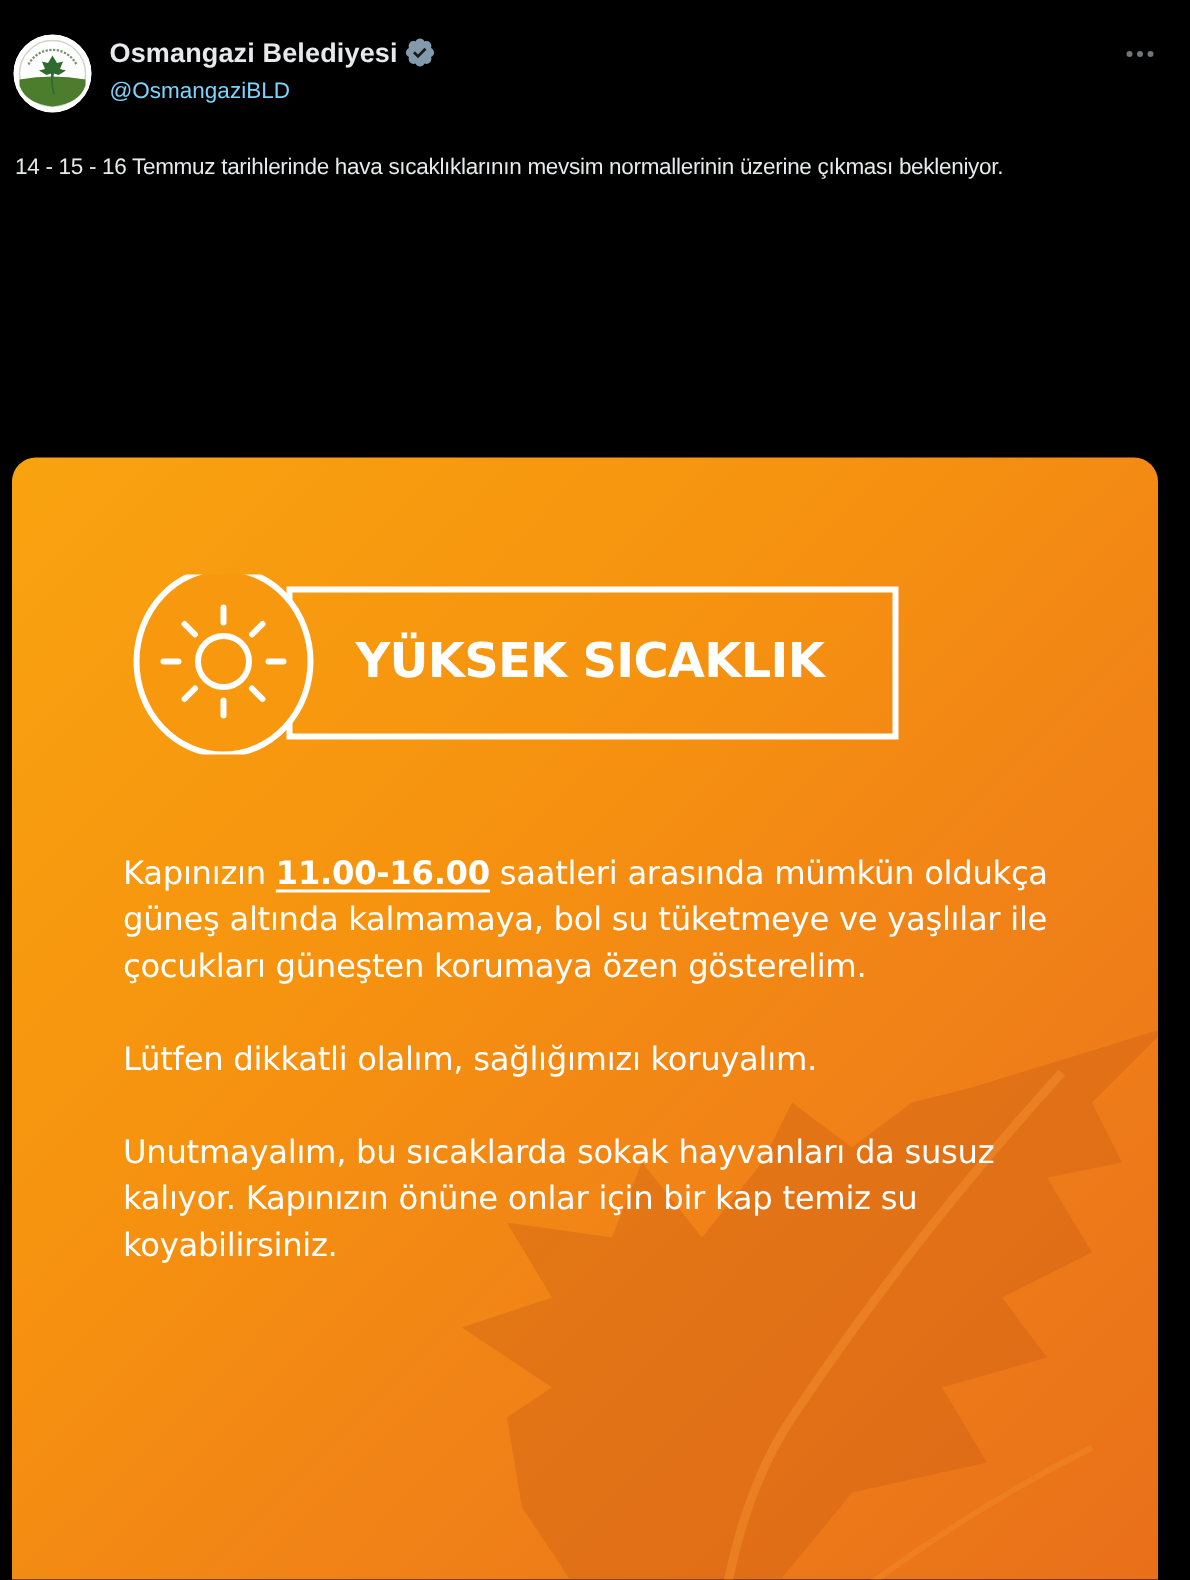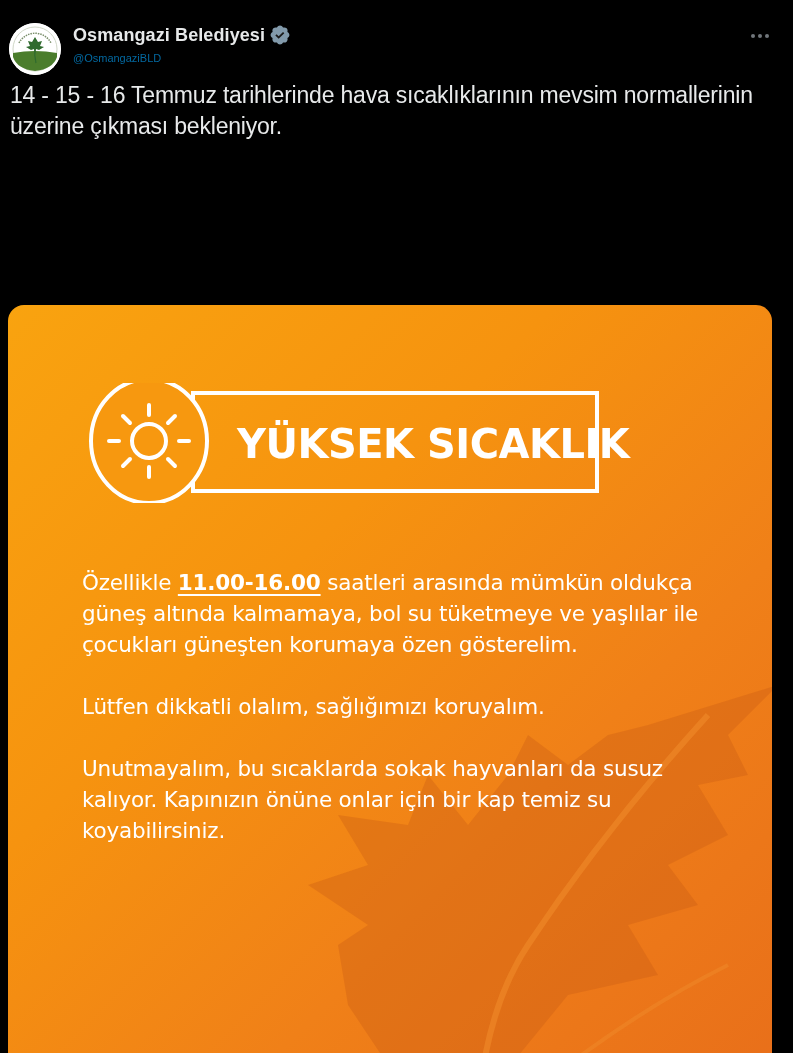--- a/index.html
+++ b/index.html
@@ -43,43 +43,43 @@
       color: #e7e9ea;
       letter-spacing: 0.1px;
     }
     .verified-icon {
       width: 22px; height: 22px;
       display: inline-block;
     }
     .author-handle {
       position: absolute;
       left: 73px; top: 52px;
-      font-size: 11px;
-      color: #0369a1;
+      font-size: 15px;
+      color: #7dd3fc;
     }
     .more-button {
       position: absolute;
       left: 745px; top: 26px;
       width: 30px; height: 20px;
       display: flex;
       align-items: center;
       justify-content: center;
       gap: 3px;
       cursor: pointer;
     }
     .more-button .dot {
       width: 4px; height: 4px;
       border-radius: 50%;
       background: #71767b;
     }
     .tweet-text {
       position: absolute;
-      left: 10px; top: 80px;
+      left: 10px; top: 96px;
       width: 770px;
-      font-size: 23px;
+      font-size: 15px;
       line-height: 31px;
       color: #e7e9ea;
       letter-spacing: -0.2px;
     }
     .tweet-text p { margin: 0; }
     .tweet-text p + p { margin-top: 31px; }
 
     .media-card {
       position: absolute;
       left: 8px; top: 305px;
@@ -108,21 +108,21 @@
       width: 408px;
       height: 102px;
       border: 4px solid #ffffff;
       box-sizing: border-box;
     }
     .banner-title {
       position: absolute;
       left: 156px; top: 38px;
       font-family: "DejaVu Sans", sans-serif;
       font-weight: bold;
-      font-size: 40px;
+      font-size: 32px;
       color: #ffffff;
       letter-spacing: -0.5px;
       white-space: nowrap;
     }
     .sun-icon {
       position: absolute;
       left: 0; top: 0;
       width: 130px; height: 120px;
     }
     .card-body {
@@ -200,17 +200,17 @@
         <line x1="42" y1="33" x2="49" y2="40"></line>
         <line x1="87" y1="76" x2="94" y2="83"></line>
         <line x1="94" y1="33" x2="87" y2="40"></line>
         <line x1="49" y1="76" x2="42" y2="83"></line>
       </g>
     </svg>
     <div class="banner-title">YÜKSEK SICAKLIK</div>
   </div>
 
   <div class="card-body">
-    <p><span>Özellikle </span><b><u>11.00-16.00</u></b><span> saatleri arasında mümkün oldukça güneş altında kalmamaya, bol su tüketmeye ve yaşlılar ile çocukları güneşten korumaya özen gösterelim.</span></p>
+    <p><span>Kapınızın </span><b><u>11.00-16.00</u></b><span> saatleri arasında mümkün oldukça güneş altında kalmamaya, bol su tüketmeye ve yaşlılar ile çocukları güneşten korumaya özen gösterelim.</span></p>
     <p>Lütfen dikkatli olalım, sağlığımızı koruyalım.</p>
     <p>Unutmayalım, bu sıcaklarda sokak hayvanları da susuz kalıyor. Kapınızın önüne onlar için bir kap temiz su koyabilirsiniz.</p>
   </div>
 </div>
 
 </body></html>

